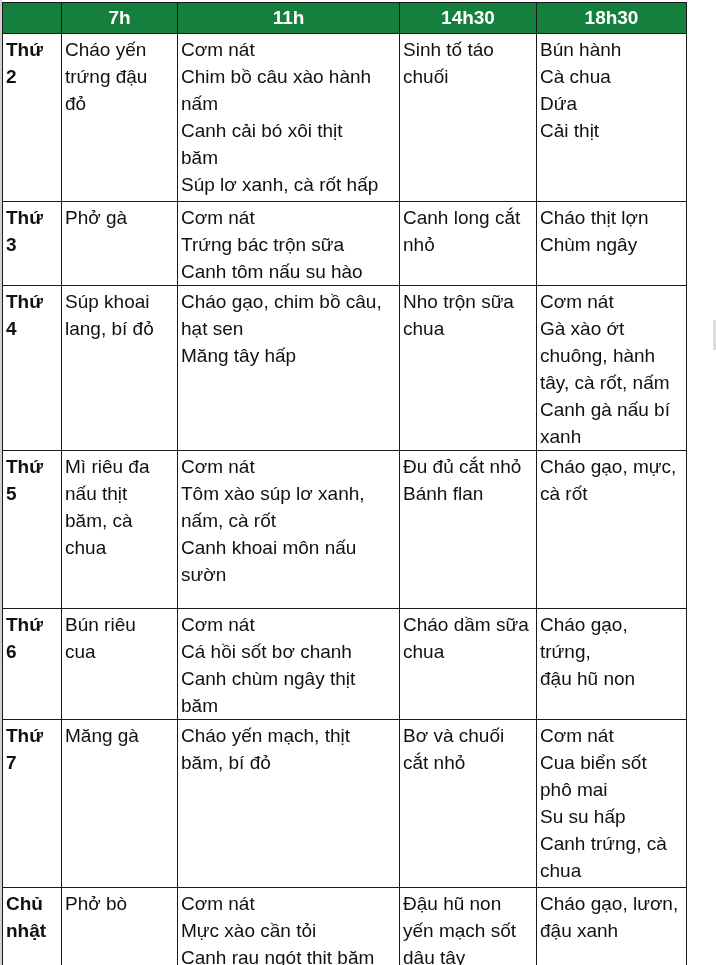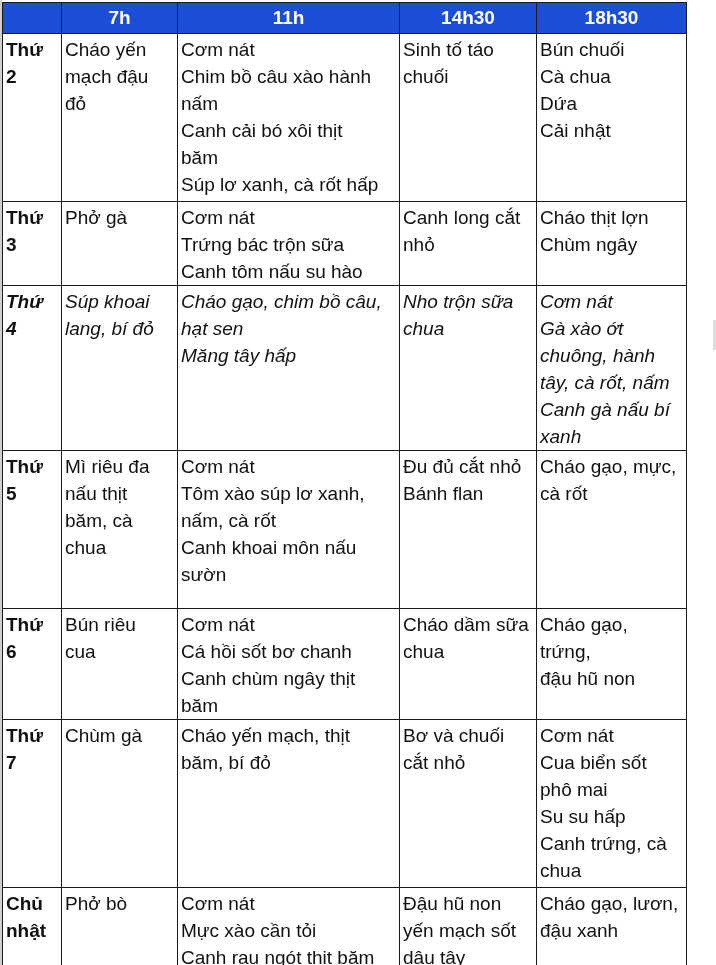--- a/index.html
+++ b/index.html
@@ -1,21 +1,21 @@
 <!DOCTYPE html>
 <html><head>
 <meta charset="utf-8">
 <style>
   html, body { margin: 0; padding: 0; background: #ffffff; }
   body { width: 716px; height: 965px; overflow: hidden; position: relative;
          font-family: "Liberation Sans", "DejaVu Sans", sans-serif; }
   .left-edge { position: absolute; left: 0; top: 0; width: 2px; height: 965px; background: #d0d0d0; }
   table.menu { position: absolute; left: 2px; top: 2px; border-collapse: collapse; table-layout: fixed; }
   table.menu th, table.menu td { border: 1.5px solid #1a1a1a; vertical-align: top; padding: 0 3px; }
-  table.menu th { background: #1d4ed8; color: #ffffff; font-weight: bold; font-size: 19px;
+  table.menu th { background: #15803d; color: #ffffff; font-weight: bold; font-size: 19px;
                   height: 30px; text-align: center; vertical-align: middle; padding: 0; }
   table.menu td { font-size: 19px; line-height: 27px; color: #111111; padding-top: 2px; padding-bottom: 0; }
   td.day { font-weight: bold; padding-left: 3px; padding-right: 2px; }
   .line { display: block; }
   .col0 { width: 59px; } .col1 { width: 116px; } .col2 { width: 222px; }
   .col3 { width: 137px; } .col4 { width: 150px; }
   .scroll-hint { position: absolute; right: 0; top: 320px; width: 3px; height: 30px; background: #dddddd; }
 </style>
 </head>
 <body>
@@ -37,40 +37,40 @@
       <th>11h</th>
       <th>14h30</th>
       <th>18h30</th>
     </tr>
   </thead>
   <tbody id="menu-body">
       <tr style="height: 168px;">
         <td class="day">Thứ 2</td>
         <td>
           <span class="line">Cháo yến</span>
-          <span class="line">mạch đậu</span>
+          <span class="line">trứng đậu</span>
           <span class="line">đỏ</span>
         </td>
         <td>
           <span class="line">Cơm nát</span>
           <span class="line">Chim bồ câu xào hành</span>
           <span class="line">nấm</span>
           <span class="line">Canh cải bó xôi thịt</span>
           <span class="line">băm</span>
           <span class="line">Súp lơ xanh, cà rốt hấp</span>
         </td>
         <td>
           <span class="line">Sinh tố táo</span>
           <span class="line">chuối</span>
         </td>
         <td>
-          <span class="line">Bún chuối</span>
+          <span class="line">Bún hành</span>
           <span class="line">Cà chua</span>
           <span class="line">Dứa</span>
-          <span class="line">Cải nhật</span>
+          <span class="line">Cải thịt</span>
         </td>
       </tr>
       <tr style="height: 77px; margin-top: 42px;">
         <td class="day">Thứ 3</td>
         <td>
           <span class="line">Phở gà</span>
         </td>
         <td>
           <span class="line">Cơm nát</span>
           <span class="line">Trứng bác trộn sữa</span>
@@ -78,21 +78,21 @@
         </td>
         <td>
           <span class="line">Canh long cắt</span>
           <span class="line">nhỏ</span>
         </td>
         <td>
           <span class="line">Cháo thịt lợn</span>
           <span class="line">Chùm ngây</span>
         </td>
       </tr>
-      <tr style="height: 158px; font-style: italic;">
+      <tr style="height: 158px;">
         <td class="day">Thứ 4</td>
         <td>
           <span class="line">Súp khoai</span>
           <span class="line">lang, bí đỏ</span>
         </td>
         <td>
           <span class="line">Cháo gạo, chim bồ câu,</span>
           <span class="line">hạt sen</span>
           <span class="line">Măng tây hấp</span>
         </td>
@@ -150,21 +150,21 @@
           <span class="line">chua</span>
         </td>
         <td>
           <span class="line">Cháo gạo, trứng,</span>
           <span class="line">đậu hũ non</span>
         </td>
       </tr>
       <tr style="height: 168px;">
         <td class="day">Thứ 7</td>
         <td>
-          <span class="line">Chùm gà</span>
+          <span class="line">Măng gà</span>
         </td>
         <td>
           <span class="line">Cháo yến mạch, thịt</span>
           <span class="line">băm, bí đỏ</span>
         </td>
         <td>
           <span class="line">Bơ và chuối</span>
           <span class="line">cắt nhỏ</span>
         </td>
         <td>

